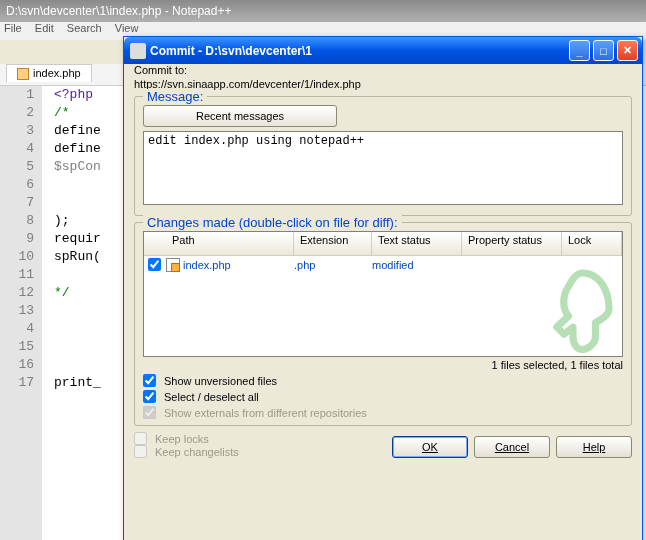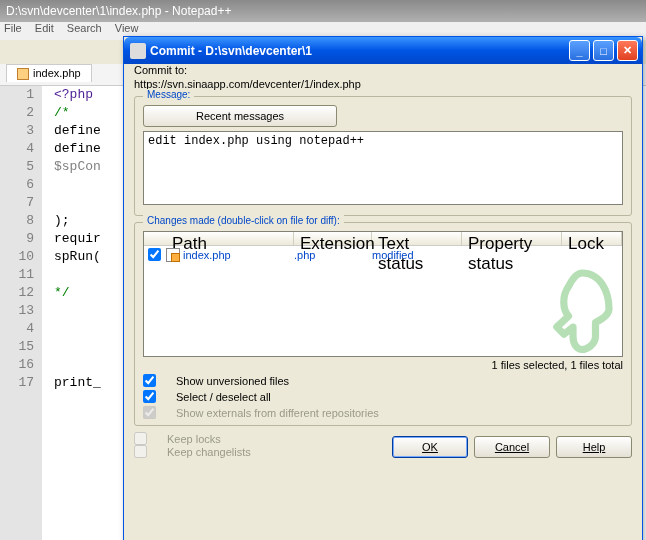--- a/index.html
+++ b/index.html
@@ -33,46 +33,46 @@
   .dlg-btns .wbtn { width: 21px; height: 21px; border: 1px solid #fff; border-radius: 3px; display: flex; align-items: center; justify-content: center; font-weight: bold; font-size: 11px; }
   .wbtn.min { background: linear-gradient(#5aa0ff,#2a70e0); color: #fff; }
   .wbtn.max { background: linear-gradient(#5aa0ff,#2a70e0); color: #fff; }
   .wbtn.cls { background: linear-gradient(#ff7a5a,#e04020); color: #fff; }
   
   .dlg-body { padding: 0 10px 10px; }
   .lbl { color: #000; margin-bottom: 2px; }
   .url { color: #000; margin-bottom: 6px; }
   
   .grp { border: 1px solid #b8b8a0; border-radius: 3px; padding: 8px; margin-bottom: 6px; position: relative; }
-  .grp-label { position: absolute; top: -8px; left: 8px; background: #ece9d8; padding: 0 4px; color: #0046c8; font-size: 10px; }
+  .grp-label { position: absolute; top: -8px; left: 8px; background: #ece9d8; padding: 0 4px; color: #0046c8; font-size: 13px; }
   
   .recent-btn { width: 194px; height: 22px; background: linear-gradient(#fff,#e8e4d8); border: 1px solid #8a8a70; border-radius: 3px; cursor: pointer; font-size: 11px; }
   .msg-area { width: 100%; height: 74px; margin-top: 4px; border: 1px solid #828177; padding: 2px 4px; font-family: "Courier New", monospace; font-size: 12px; resize: none; background: #fff; }
   
   .filelist { border: 1px solid #828177; background: #fff; height: 126px; position: relative; overflow: hidden; }
-  .filehdr { display: flex; background: linear-gradient(#fff,#ece9d8); height: 14px; border-bottom: 1px solid #ccc; font-size: 17px; }
+  .filehdr { display: flex; background: linear-gradient(#fff,#ece9d8); height: 24px; border-bottom: 1px solid #ccc; font-size: 11px; }
   .filehdr > div { border-right: 1px solid #d0d0c0; padding: 2px 6px; }
   .col-chk { width: 22px; border-right: none !important; }
   .col-path { width: 128px; }
   .col-ext { width: 78px; }
   .col-text { width: 90px; }
   .col-prop { width: 100px; }
   .col-lock { flex: 1; }
   .filerow { display: flex; align-items: center; height: 18px; font-size: 11px; color: #0046c8; }
   .filerow .col-chk { padding-left: 4px; }
   .filerow input[type=checkbox] { margin: 0; }
   .filerow .fname { display: flex; align-items: center; gap: 3px; }
   .filerow .ficon { width: 14px; height: 14px; background: #fff; border: 1px solid #888; position: relative; }
   .filerow .ficon::after { content: ""; position: absolute; bottom: -1px; right: -1px; width: 7px; height: 7px; background: #ffb040; border: 1px solid #c07000; }
   .watermark { position: absolute; right: 4px; bottom: 2px; width: 72px; height: 90px; opacity: .5; }
   .watermark svg { width: 100%; height: 100%; }
   
   .stat { text-align: right; margin-top: 2px; font-size: 11px; }
   
-  .chk { display: flex; align-items: center; gap: 20px; margin-top: 3px; font-size: 11px; }
+  .chk { display: flex; align-items: center; gap: 8px; margin-top: 3px; font-size: 11px; }
   .chk input { margin: 0; }
   .chk.disabled { color: #9a9a88; }
   
   .dlg-foot { display: flex; align-items: flex-end; justify-content: space-between; margin-top: 6px; }
   .foot-left .chk { margin-top: 0; }
   .foot-right { display: flex; gap: 6px; }
   .btn { width: 76px; height: 22px; background: linear-gradient(#fff,#e4e0d4); border: 1px solid #8a8a70; border-radius: 3px; font-size: 11px; cursor: pointer; text-decoration: underline; }
   .btn.default { border: 1px solid #003c9e; box-shadow: inset 0 0 0 1px #7aa8ff; }
 </style>
 </head>

